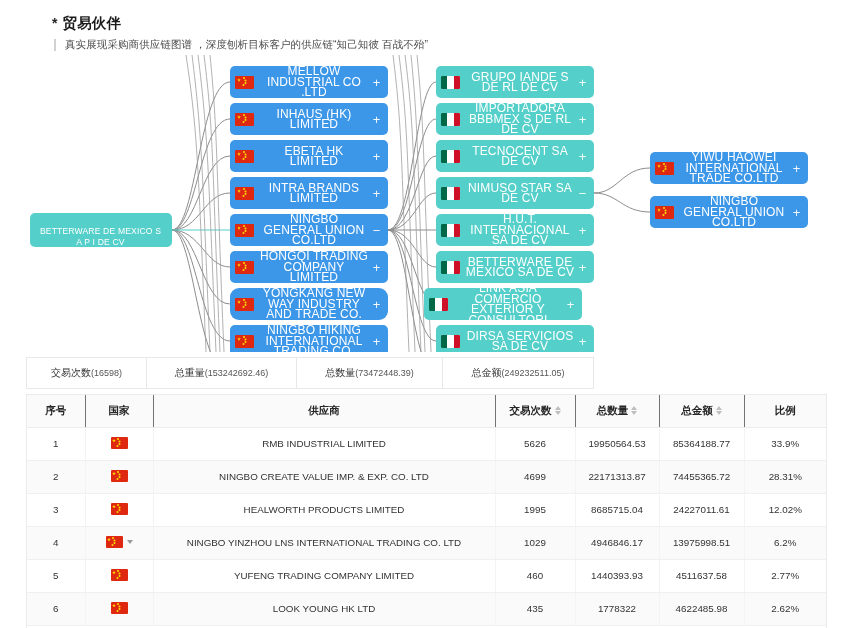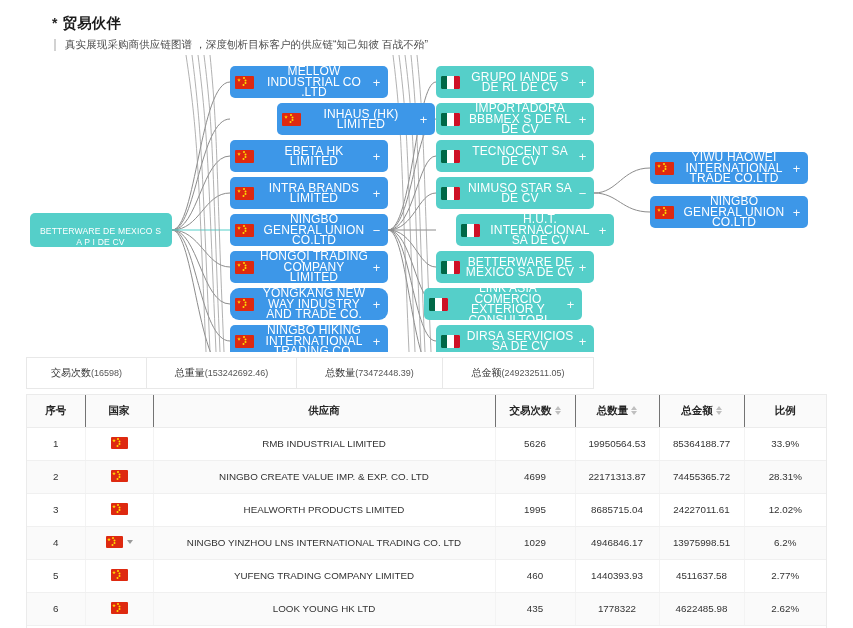--- a/index.html
+++ b/index.html
@@ -196,21 +196,21 @@
 
     <div class="node root" style="left:30px; top:158px; width:142px; height:34px;align-items:flex-end;">
       <span class="nlabel">BETTERWARE DE MEXICO S A P I DE CV</span>
     </div>
 
     <div class="node blue" style="left:230px; top:11px; width:158px; height:32px;">
       <span class="flag flag-cn"></span>
       <span class="nlabel">MELLOW INDUSTRIAL CO .LTD</span>
       <span class="toggle">+</span>
     </div>
-    <div class="node blue" style="left:230px; top:48px; width:158px; height:32px;margin-left:47px;">
+    <div class="node blue" style="left:230px; top:48px; width:158px; height:32px;">
       <span class="flag flag-cn"></span>
       <span class="nlabel">INHAUS (HK) LIMITED</span>
       <span class="toggle">+</span>
     </div>
     <div class="node blue" style="left:230px; top:85px; width:158px; height:32px;">
       <span class="flag flag-cn"></span>
       <span class="nlabel">EBETA HK LIMITED</span>
       <span class="toggle">+</span>
     </div>
     <div class="node blue" style="left:230px; top:122px; width:158px; height:32px;">
@@ -252,21 +252,21 @@
     <div class="node teal" style="left:436px; top:85px; width:158px; height:32px;">
       <span class="flag flag-mx"></span>
       <span class="nlabel">TECNOCENT SA DE CV</span>
       <span class="toggle">+</span>
     </div>
     <div class="node teal" style="left:436px; top:122px; width:158px; height:32px;">
       <span class="flag flag-mx"></span>
       <span class="nlabel">NIMUSO STAR SA DE CV</span>
       <span class="toggle">−</span>
     </div>
-    <div class="node teal" style="left:456px; top:159px; width:158px; height:32px;">
+    <div class="node teal" style="left:436px; top:159px; width:158px; height:32px;">
       <span class="flag flag-mx"></span>
       <span class="nlabel">H.U.T. INTERNACIONAL SA DE CV</span>
       <span class="toggle">+</span>
     </div>
     <div class="node teal" style="left:436px; top:196px; width:158px; height:32px;">
       <span class="flag flag-mx"></span>
       <span class="nlabel">BETTERWARE DE MEXICO SA DE CV</span>
       <span class="toggle">+</span>
     </div>
     <div class="node teal" style="left:424px; top:233px; width:158px; height:32px;">

